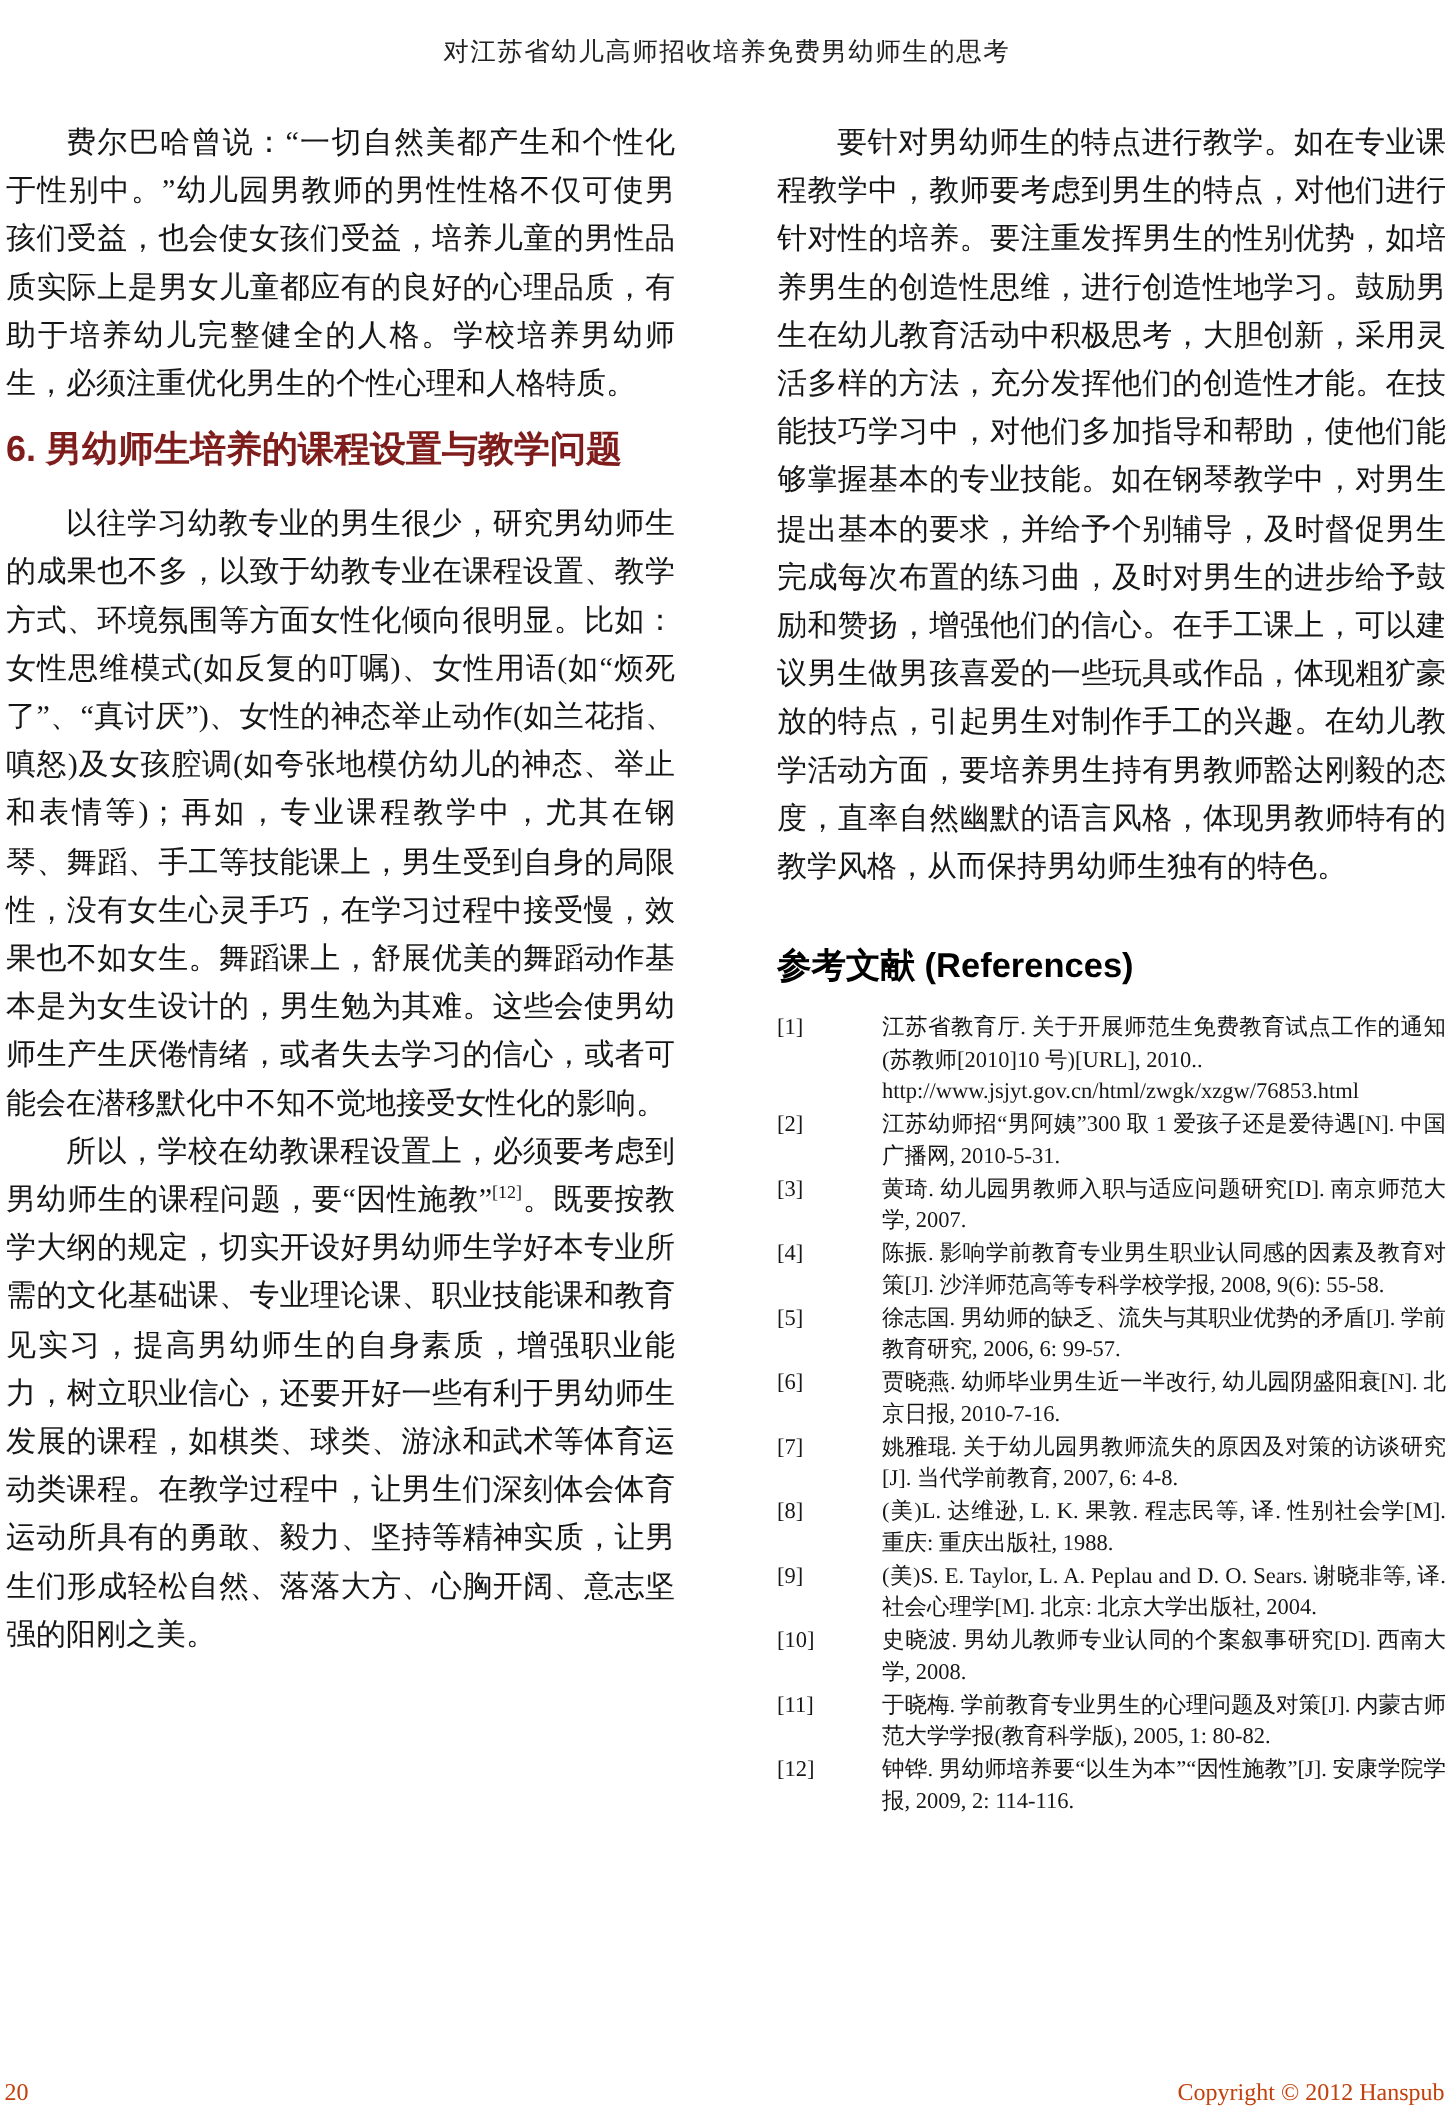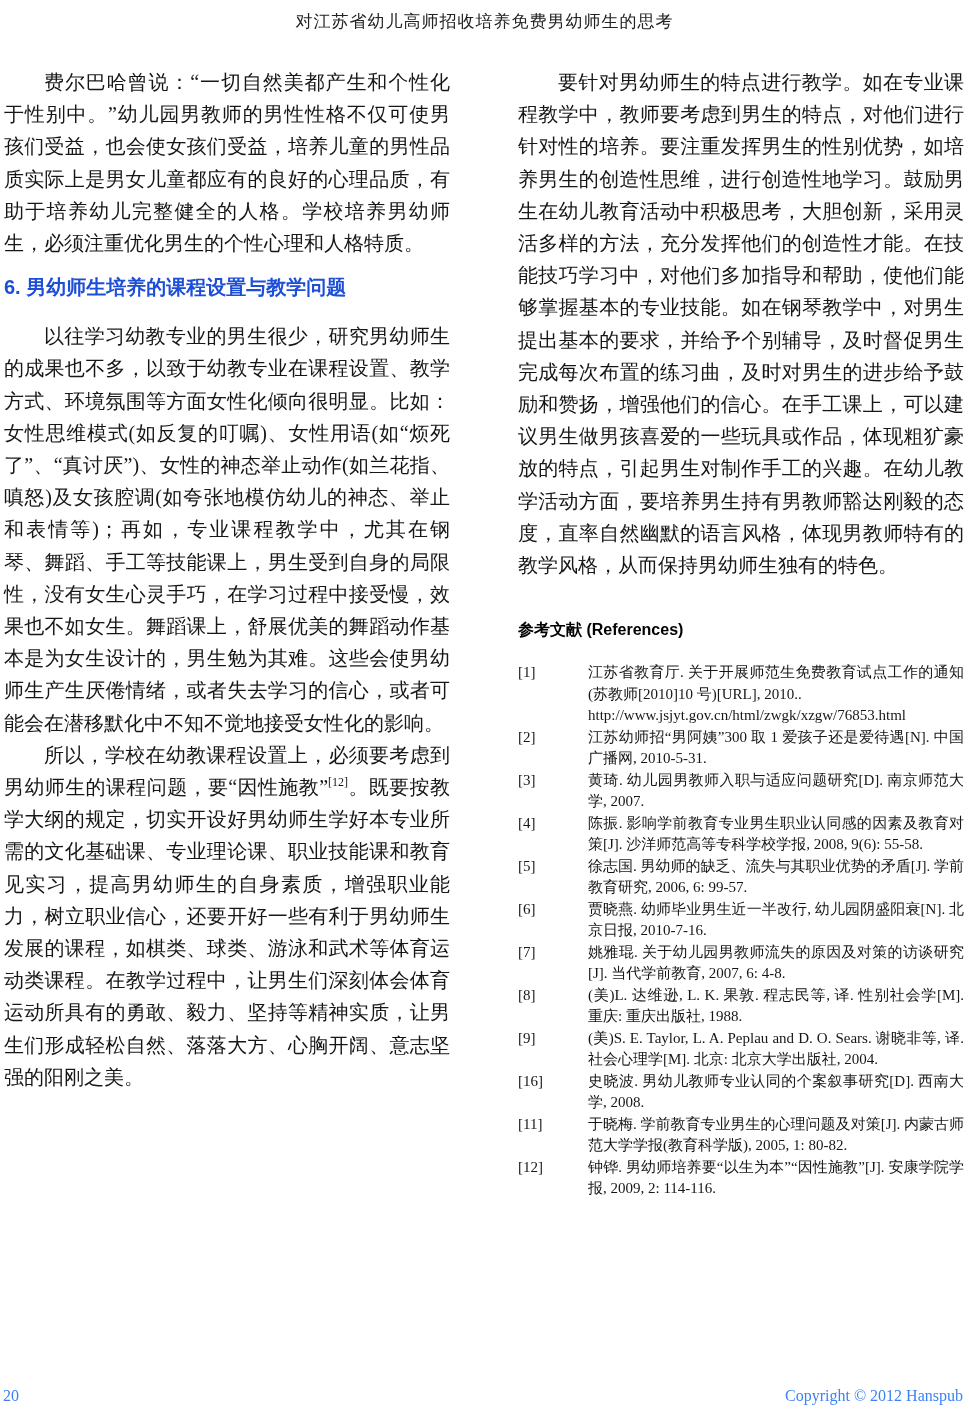--- a/index.html
+++ b/index.html
@@ -7,21 +7,21 @@
     width: 969px; height: 1414px;
     background: #ffffff;
     color: #161616;
     font-family: "Liberation Serif", "DejaVu Serif", serif;
     position: relative;
     overflow: hidden;
   }
   .page { width: 969px; height: 1414px; position: relative; }
 
   .header-title {
-    padding-top: 11px;
+    padding-top: 24px;
     text-align: center;
     font-size: 17px;
     line-height: 22px;
     letter-spacing: 1px;
     color: #222;
   }
 
   .columns {
     display: flex;
     gap: 68px;
@@ -33,30 +33,30 @@
     font-size: 20px;
     line-height: 32.2px;
     text-align: justify;
   }
   .col p { margin: 0; text-indent: 2em; }
   .col p.no-indent { text-indent: 0; }
 
   .section-heading {
     font-family: "Liberation Sans", "DejaVu Sans", sans-serif;
     font-weight: bold;
-    font-size: 20px;
+    font-size: 24px;
     line-height: 30px;
     margin: 13px 0 18px 0;
     text-indent: 0;
-    color: #1d4ed8;
+    color: #7f1d1d;
   }
   .refs-heading {
     font-family: "Liberation Sans", "DejaVu Sans", sans-serif;
     font-weight: bold;
-    font-size: 16px;
+    font-size: 23px;
     line-height: 30px;
     margin: 34px 0 17px 0;
     color: #000;
   }
 
   sup.refmark { font-size: 12px; line-height: 0; }
 
   .ref-list {
     font-size: 15px;
     line-height: 21.5px;
@@ -66,21 +66,21 @@
   .ref-num { width: 42px; flex: 0 0 42px; }
   .ref-body { flex: 1; margin-left: 28px; }
   .ref-url { word-break: break-all; }
 
   .footer {
     position: absolute;
     left: 3px; right: 6px; bottom: 9px;
     display: flex;
     justify-content: space-between;
     font-size: 16px;
-    color: #3b82f6;
+    color: #c2410c;
   }
 </style>
 </head>
 <body>
 
 <div class="page">
 
   <div class="header-title">对江苏省幼儿高师招收培养免费男幼师生的思考</div>
 
   <div class="columns">
@@ -131,21 +131,21 @@
         </div>
         <div class="ref-item">
           <span class="ref-num">[8]</span>
           <span class="ref-body">(美)L. 达维逊, L. K. 果敦. 程志民等, 译. 性别社会学[M]. 重庆: 重庆出版社, 1988.</span>
         </div>
         <div class="ref-item">
           <span class="ref-num">[9]</span>
           <span class="ref-body">(美)S. E. Taylor, L. A. Peplau and D. O. Sears. 谢晓非等, 译. 社会心理学[M]. 北京: 北京大学出版社, 2004.</span>
         </div>
         <div class="ref-item">
-          <span class="ref-num">[16]</span>
+          <span class="ref-num">[10]</span>
           <span class="ref-body">史晓波. 男幼儿教师专业认同的个案叙事研究[D]. 西南大学, 2008.</span>
         </div>
         <div class="ref-item">
           <span class="ref-num">[11]</span>
           <span class="ref-body">于晓梅. 学前教育专业男生的心理问题及对策[J]. 内蒙古师范大学学报(教育科学版), 2005, 1: 80-82.</span>
         </div>
         <div class="ref-item">
           <span class="ref-num">[12]</span>
           <span class="ref-body">钟铧. 男幼师培养要“以生为本”“因性施教”[J]. 安康学院学报, 2009, 2: 114-116.</span>
         </div>

